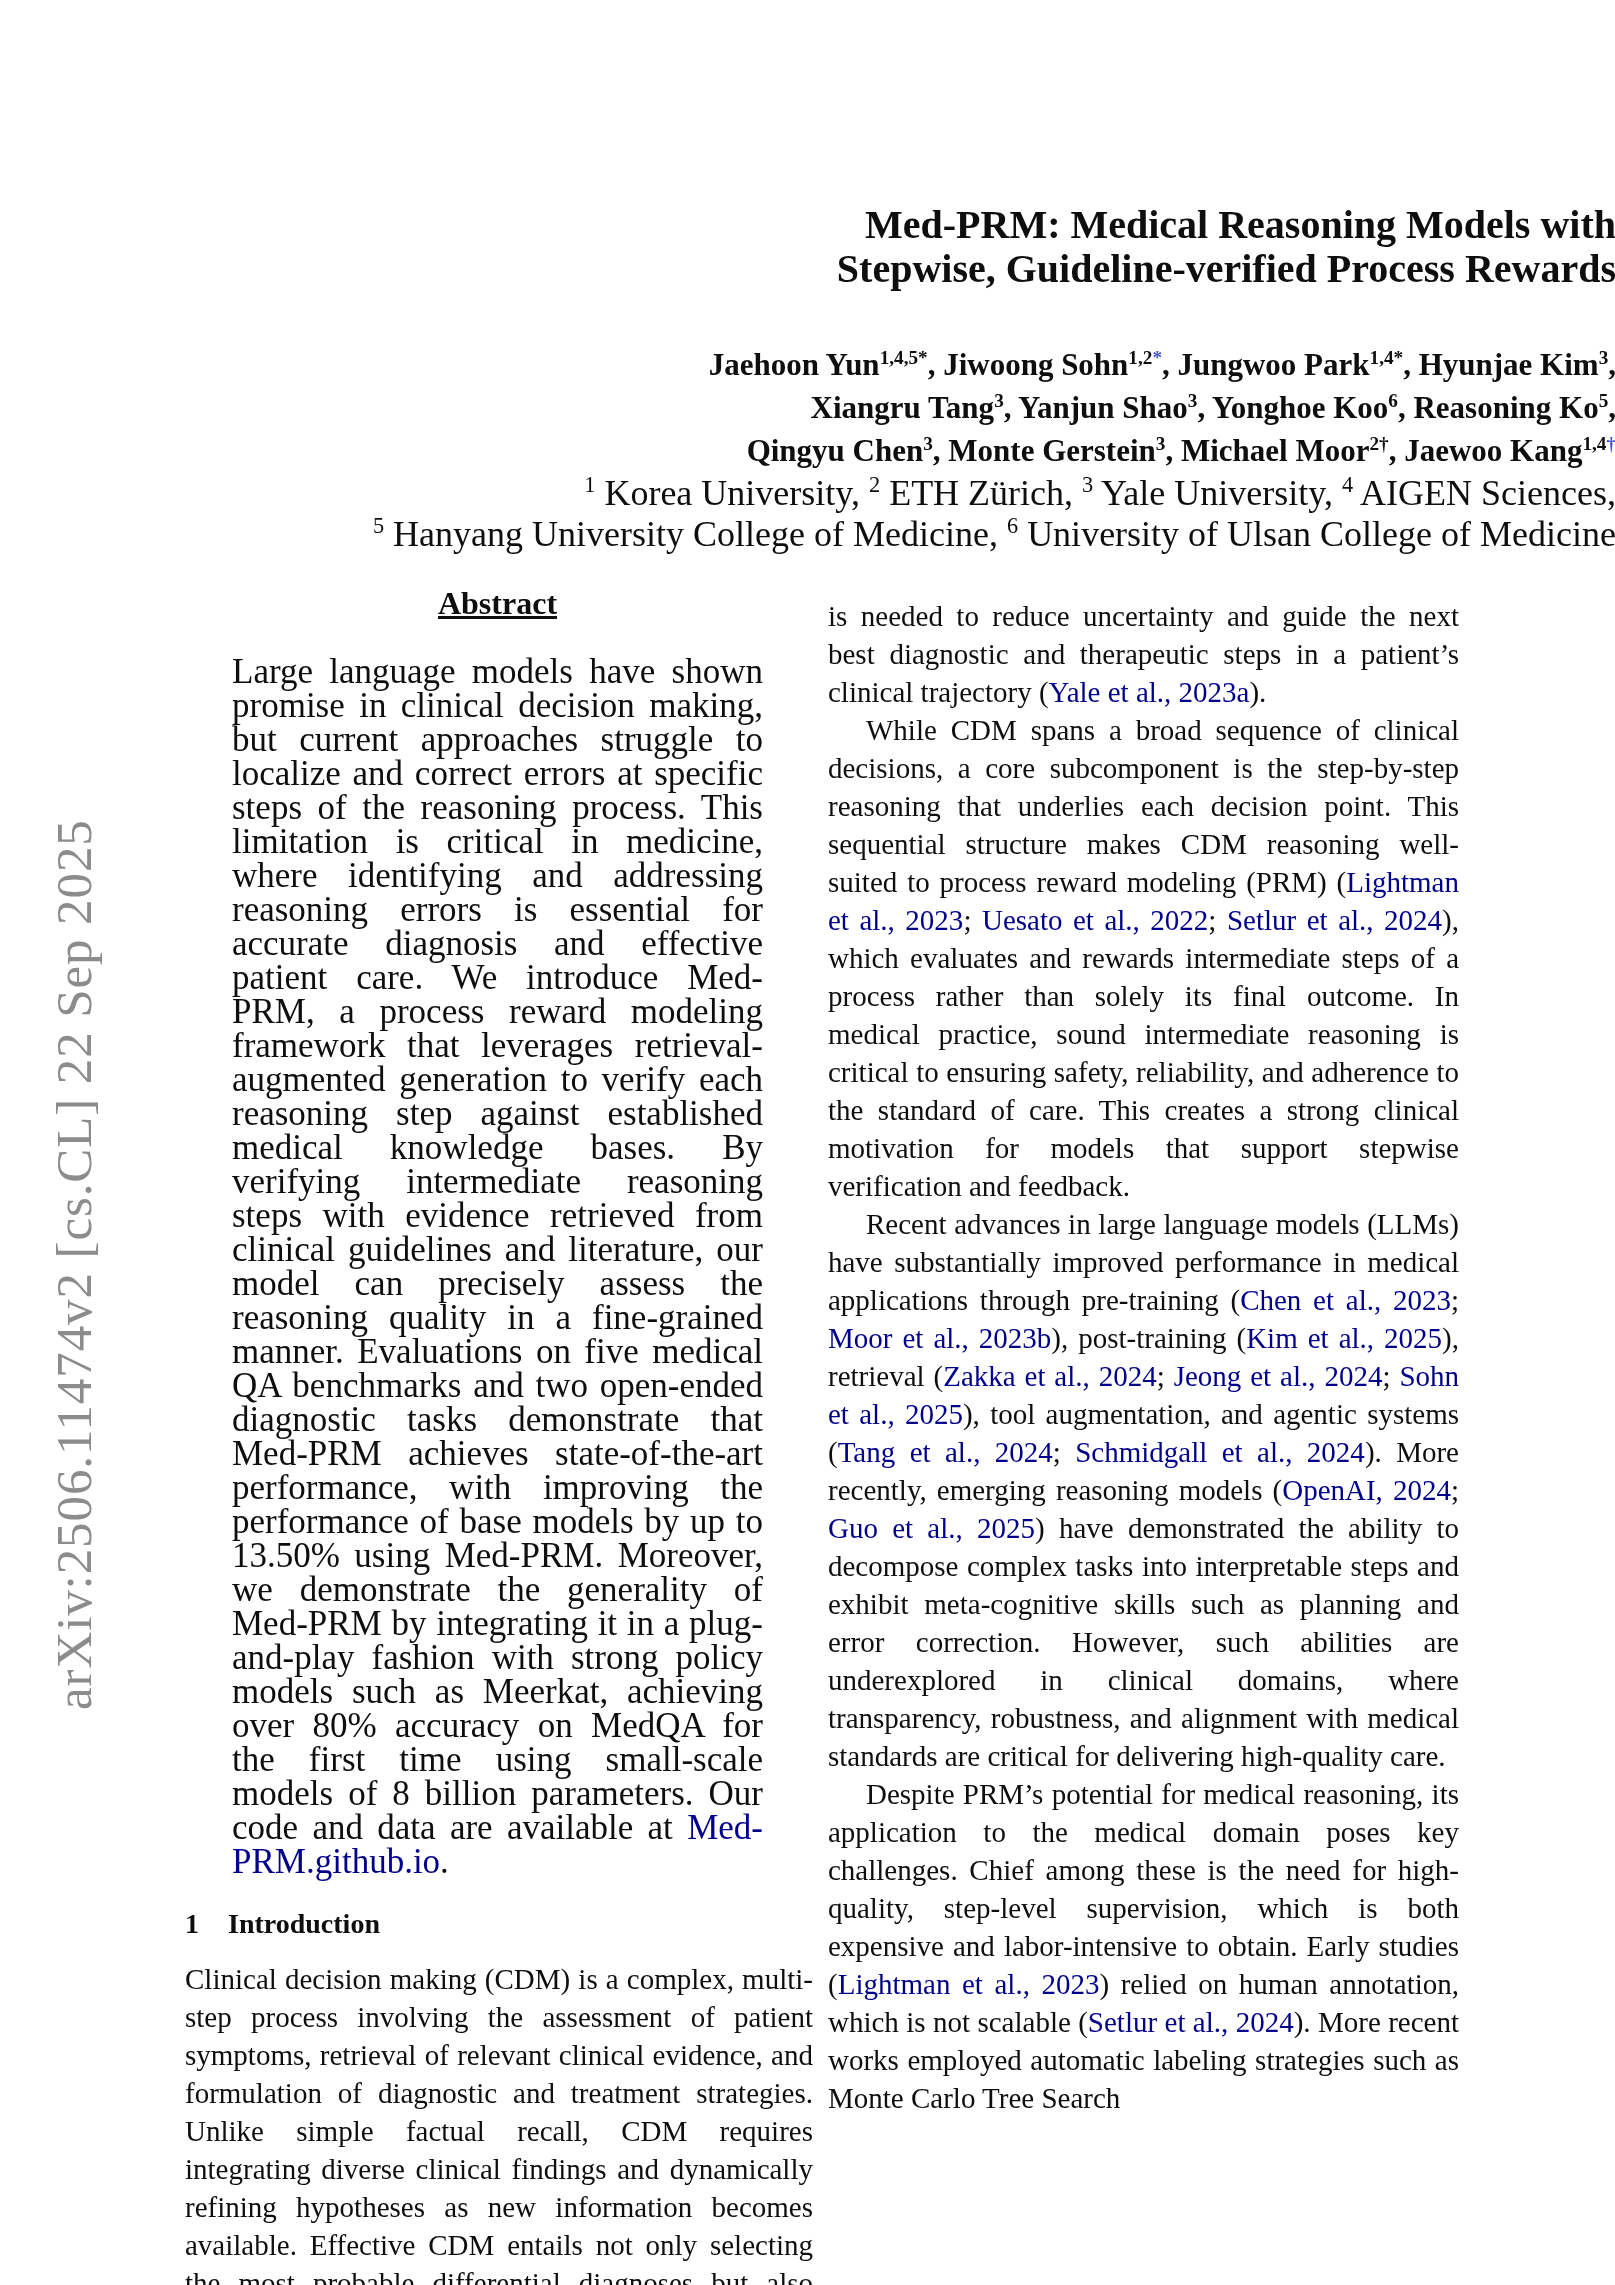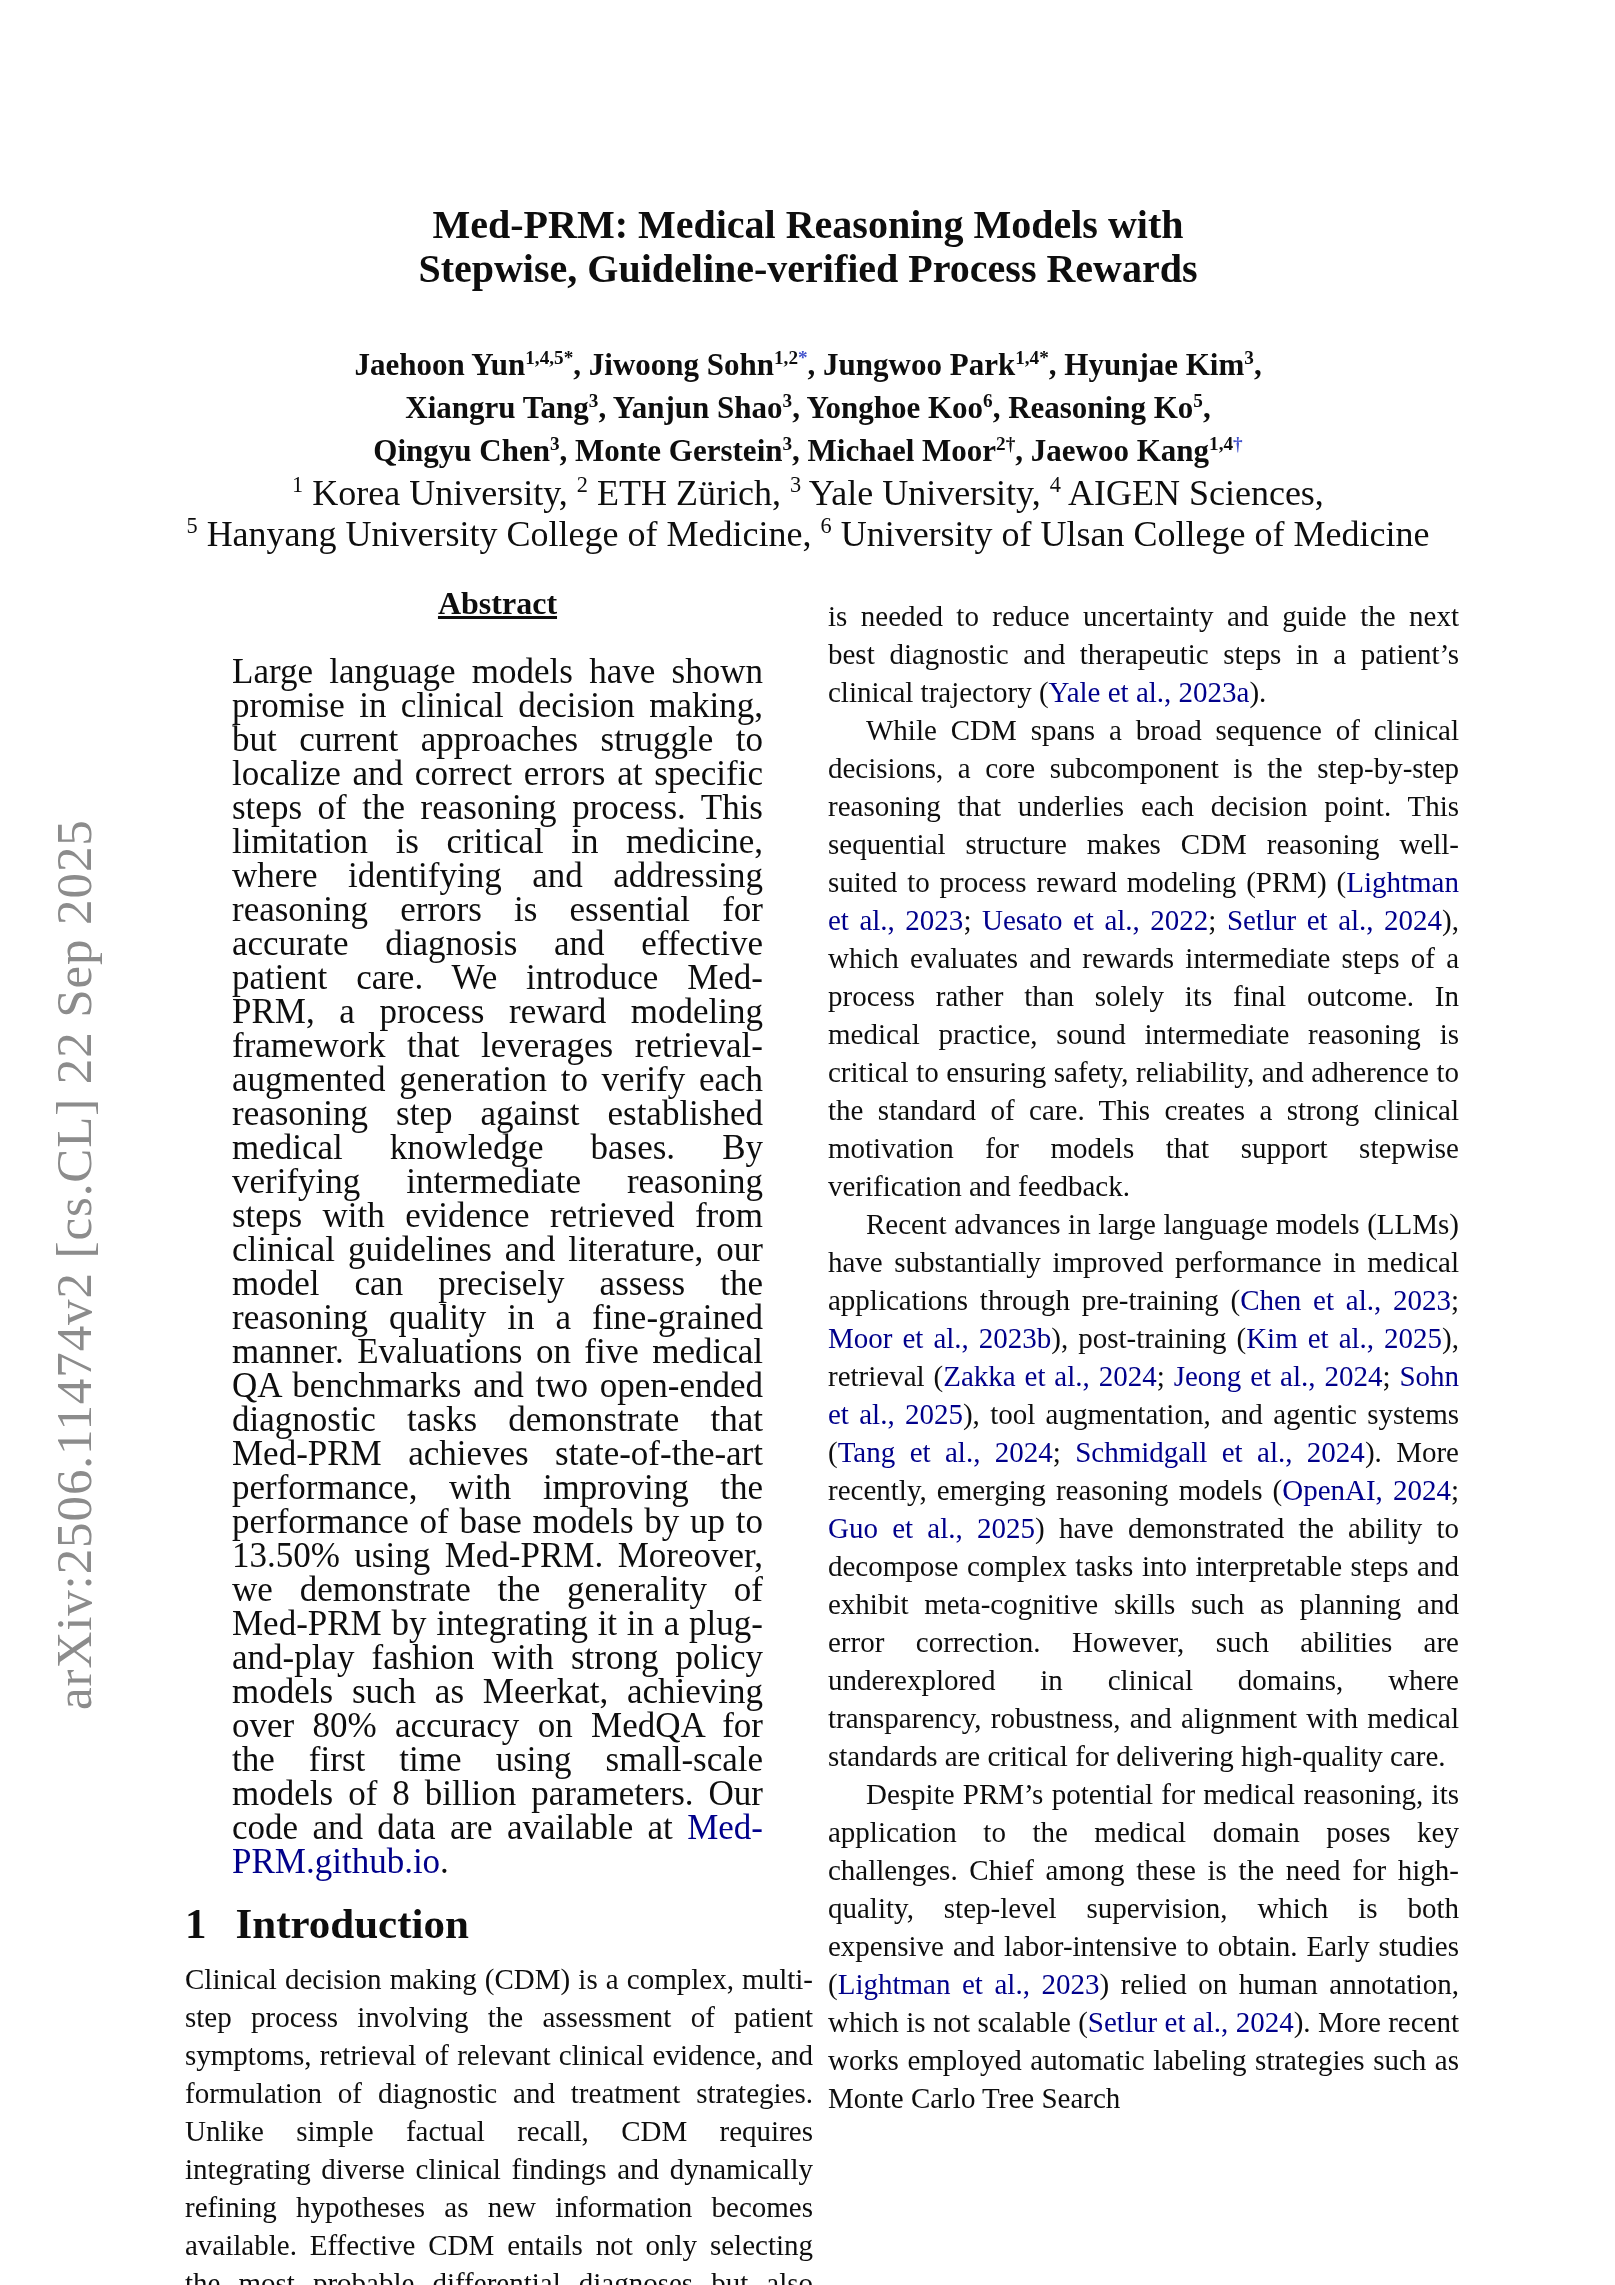--- a/index.html
+++ b/index.html
@@ -7,31 +7,31 @@
     width: 1616px; height: 2285px;
     background: #ffffff; color: #0e0e0e;
     font-family: "Liberation Serif", serif;
     position: relative; overflow: hidden;
   }
   .watermark {
     position: absolute; left: 45px; top: 1710px;
     transform-origin: 0 0; transform: rotate(-90deg);
     white-space: nowrap; font-size: 51px; letter-spacing: 0.9px;
   }
-  .header { position: absolute; top: 203px; left: 0; width: 100%; text-align: center; }
+  .header { position: absolute; top: 203px; left: 0; width: 100%; text-align: right; }
   .title-line { font-size: 40px; font-weight: bold; line-height: 44px; }
   .authors { margin-top: 52px; font-size: 31px; font-weight: bold; line-height: 43px; }
   .affils  { margin-top: 0.9px;  font-size: 36px; line-height: 41px; }
   sup { font-size: 62%; line-height: 0; }
   .col { position: absolute; text-align: justify; }
   .col-left  { left: 185px; width: 628px; top: 584px; }
   .col-right { left: 828px; width: 631px; top: 597px; }
   .abstract-head { text-align: center; font-weight: bold; font-size: 32px; line-height: 38px; margin: 0 50px 33px 47px; text-decoration: underline; }
   .abstract-body { margin: 0 50px 0 47px; font-size: 35px; line-height: 34px; hyphens: auto; }
-  .sec-head { margin-top: 25px; font-size: 43px; font-weight: bold; line-height: 40px; text-align: left; margin-bottom: 16.3px; }
+  .sec-head { margin-top: 25px; font-size: 28px; font-weight: bold; line-height: 40px; text-align: left; margin-bottom: 16.3px; }
   .sec-num { display: inline-block; margin-right: 29px; }
   .body-par { margin: 0; font-size: 29px; line-height: 38px; text-indent: 38px; hyphens: auto; }
   .noindent { text-indent: 0; }
   .cite, .link { text-decoration: none; }
   .fnrule { margin-top: 23.5px; width: 314px; border-top: 1.8px solid #1c1c1c; }
   .footnotes { margin-top: 14px; font-size: 23.5px; line-height: 29px; text-align: left; }
   .fn sup { margin-left: 36px; margin-right: 12.7px; }
 </style>
 </head>
 <body>

